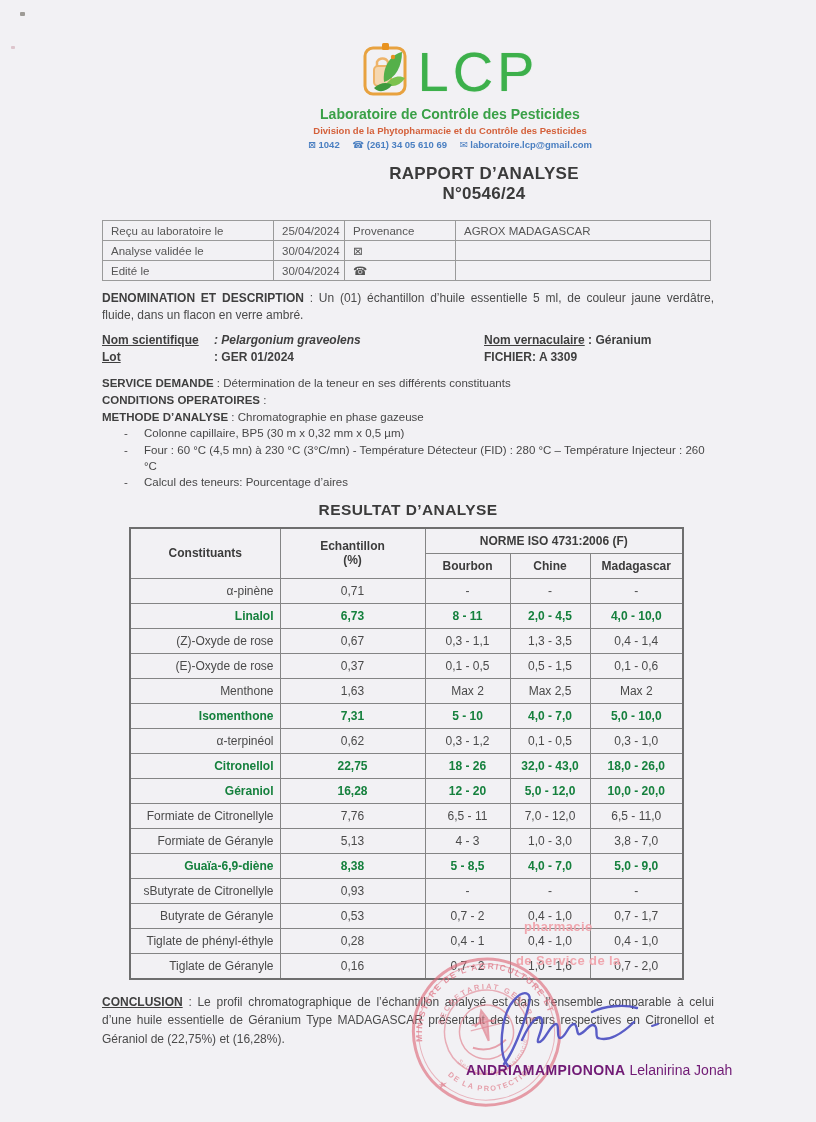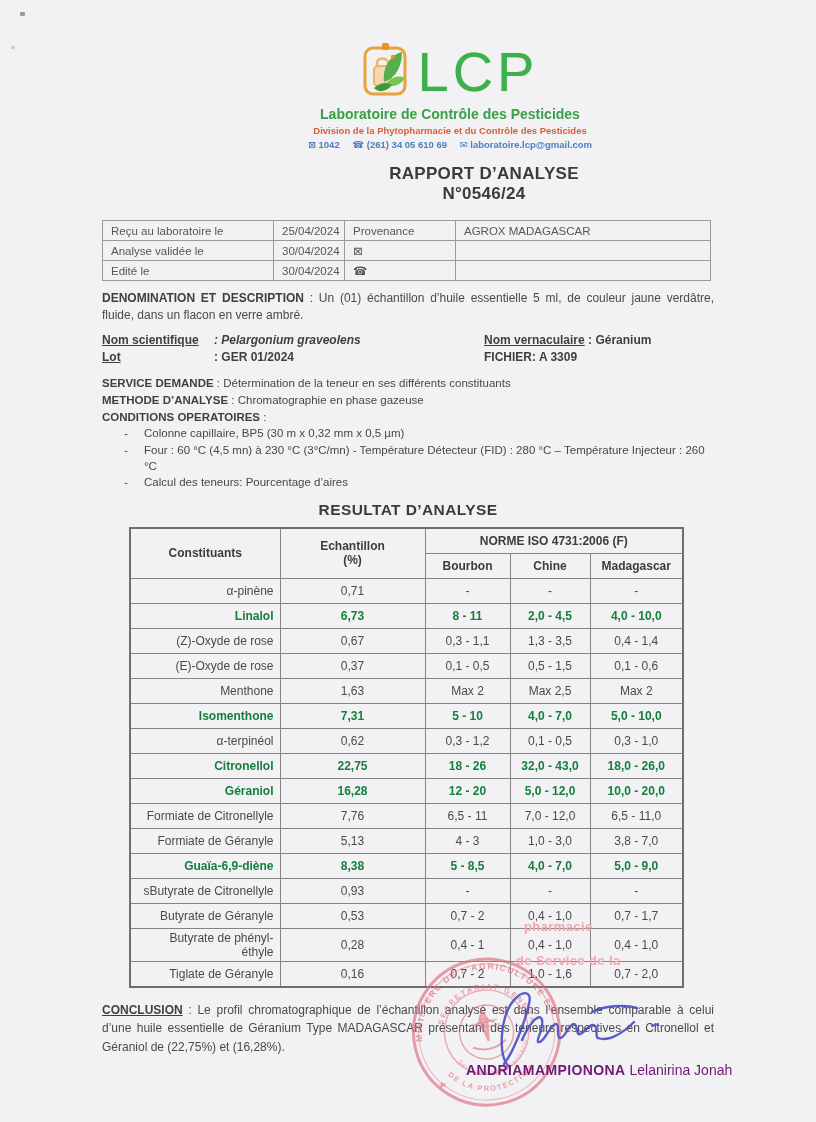--- a/index.html
+++ b/index.html
@@ -169,24 +169,24 @@
         </div>
         <div><span class="b">FICHIER: A 3309</span></div>
       </div>
     </div>
 
     <div class="svc">
       <div>
         <span class="b">SERVICE DEMANDE</span><span> : Détermination de la teneur en ses différents constituants</span>
       </div>
       <div>
-        <span class="b">METHODE D’ANALYSE</span><span> : Chromatographie en phase gazeuse</span>
+        <span class="b">CONDITIONS OPERATOIRES</span><span> :</span>
       </div>
       <div>
-        <span class="b">CONDITIONS OPERATOIRES</span><span> :</span>
+        <span class="b">METHODE D’ANALYSE</span><span> : Chromatographie en phase gazeuse</span>
       </div>
       <ul class="conds">
 
           <li>Colonne capillaire, BP5  (30 m x 0,32 mm x 0,5 µm)</li>
 
           <li>Four : 60 °C (4,5 mn)  à 230 °C (3°C/mn) - Température Détecteur (FID) : 280 °C – Température Injecteur : 260 °C</li>
 
 
           <li>Calcul des teneurs: Pourcentage d’aires</li>
         </ul>
@@ -323,21 +323,21 @@
 
           <tr>
             <td>Butyrate de Géranyle</td>
             <td>0,53</td>
             <td>0,7 - 2</td>
             <td>0,4 - 1,0</td>
             <td>0,7 - 1,7</td>
           </tr>
 
           <tr>
-            <td>Butyrate de phényl-éthyle</td>
+            <td>Tiglate de phényl-éthyle</td>
             <td>0,28</td>
             <td>0,4 - 1</td>
             <td>0,4 - 1,0</td>
             <td>0,4 - 1,0</td>
           </tr>
 
           <tr>
             <td>Tiglate de Géranyle</td>
             <td>0,16</td>
             <td>0,7 - 2</td>

